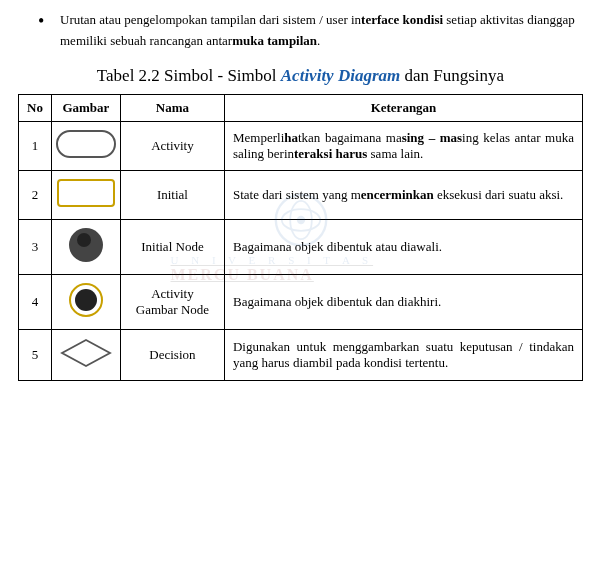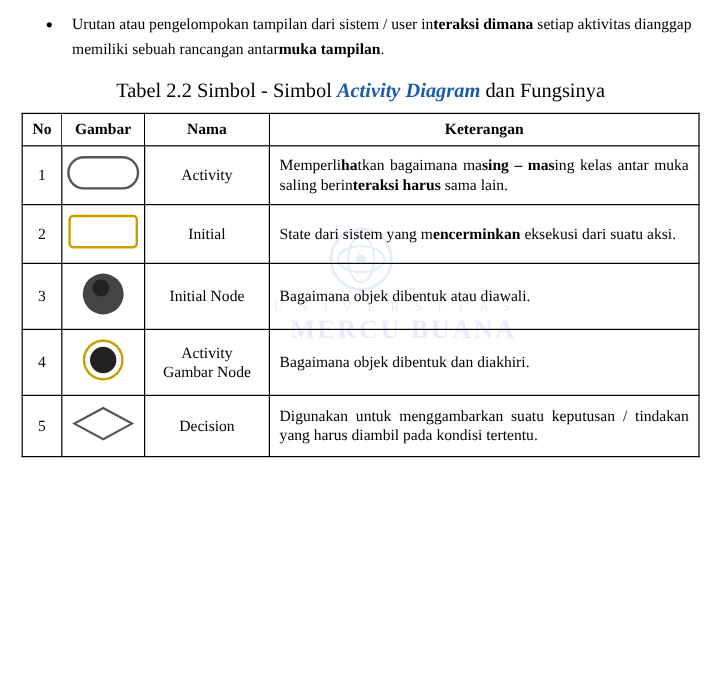--- a/index.html
+++ b/index.html
@@ -139,51 +139,52 @@
       position: relative;
     }
     .watermark-abs {
       position: absolute;
       top: 50%;
       left: 50%;
       transform: translate(-50%, -50%);
       opacity: 0.10;
       pointer-events: none;
       z-index: 0;
-      text-align: right;
+      text-align: left;
       width: 260px;
       user-select: none;
+      text-decoration: underline;
     }
   </style>
 </head>
 <body>
 
 <div class="intro-text">
   <div class="bullet-item">
     <span class="bullet-dot">•</span>
     <span>
-      Urutan atau pengelompokan tampilan dari sistem / user in<strong>teraksi dimana</strong> setiap aktivitas dianggap memiliki sebuah rancangan antar<strong>muka tampilan</strong>.
+      Urutan atau pengelompokan tampilan dari sistem / user in<strong>terface kondisi</strong> setiap aktivitas dianggap memiliki sebuah rancangan antar<strong>muka tampilan</strong>.
     </span>
   </div>
 </div>
 
 <div class="caption">
   <span>Tabel 2.2 Simbol - Simbol </span><span class="caption-bold caption-italic">Activity Diagram</span><span> dan Fungsinya</span>
 </div>
 
 <div class="table-wrapper">
   <div class="watermark-abs">
     <svg class="watermark-logo" viewBox="0 0 100 100">
       <circle cx="50" cy="50" r="42" fill="none" stroke="#1a5ca8" stroke-width="4"></circle>
       <ellipse cx="50" cy="50" rx="18" ry="32" fill="none" stroke="#1a5ca8" stroke-width="3"></ellipse>
       <ellipse cx="50" cy="50" rx="32" ry="18" fill="none" stroke="#1a5ca8" stroke-width="3"></ellipse>
       <circle cx="50" cy="50" r="7" fill="#1a5ca8"></circle>
     </svg>
     <div style="font-size:11px;letter-spacing:5px;color:#1a5ca8;font-family:serif;">U N I V E R S I T A S</div>
-    <div style="font-size:22px;font-weight:bold;color:#6d28d9;letter-spacing:2px;font-family:serif;">MERCU BUANA</div>
+    <div style="font-size:16px;font-weight:bold;color:#7f1d1d;letter-spacing:2px;font-family:serif;">MERCU BUANA</div>
   </div>
 
   <table>
     <thead>
       <tr>
         <th>No</th>
         <th>Gambar</th>
         <th>Nama</th>
         <th>Keterangan</th>
       </tr>

